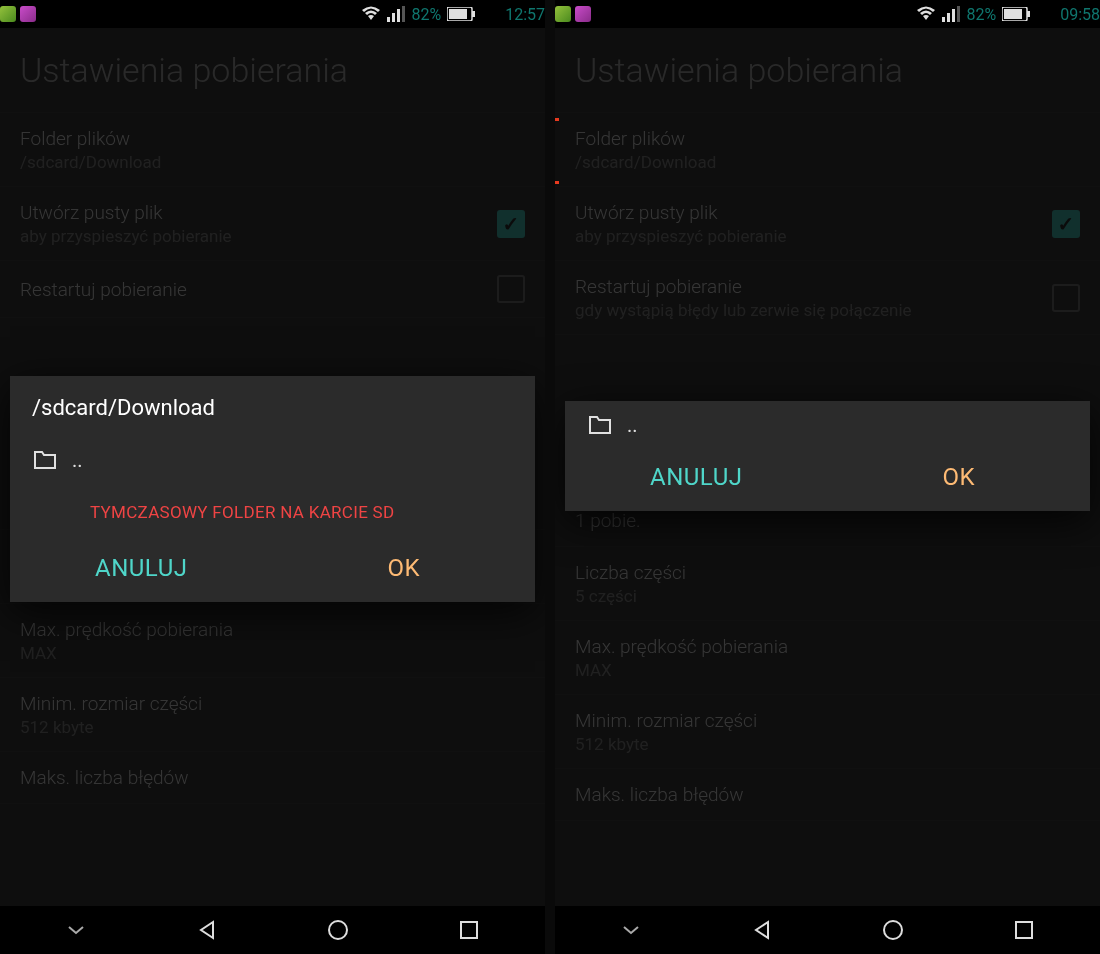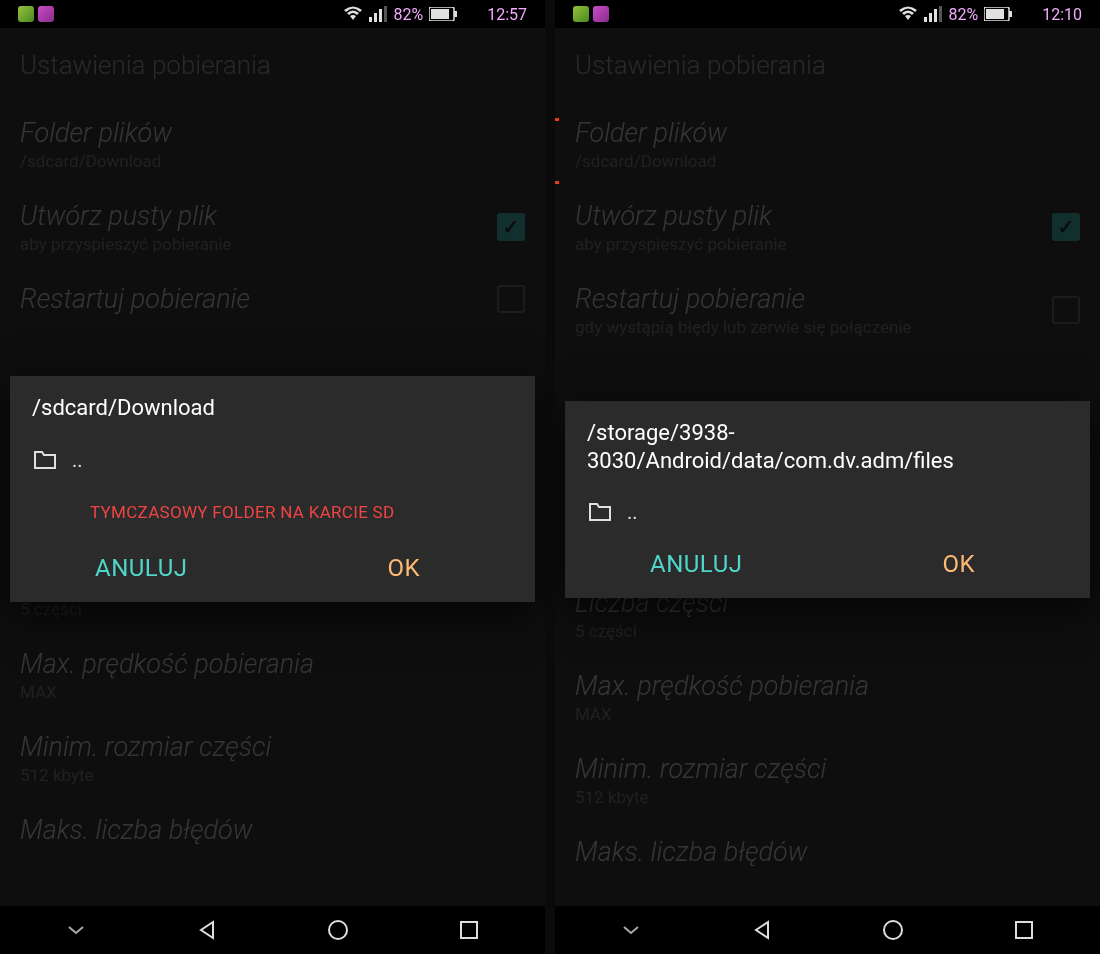--- a/index.html
+++ b/index.html
@@ -18,60 +18,59 @@
     position: relative;
     display: flex;
     flex-direction: column;
     overflow: hidden;
   }
   .status-bar {
     height: 28px;
     background: #000;
     display: flex;
     align-items: center;
-    padding: 0 18px;
+    padding: 0 0;
     font-size: 16px;
-    color: #f0abfc;
+    color: #0f766e;
   }
   .status-left { display: flex; gap: 4px; align-items: center; }
   .status-right { margin-left: auto; display: flex; gap: 6px; align-items: center; }
   .app-icon { width: 16px; height: 16px; border-radius: 3px; }
   .app-icon.green { background: linear-gradient(135deg,#94c13c,#4a8a1e); }
   .app-icon.purple { background: linear-gradient(135deg,#c94cc9,#8a2c8a); }
   .battery-pct { font-size: 16px; }
   .clock { font-size: 16px; margin-left: 24px; }
   .content {
     flex: 1;
     position: relative;
     overflow: hidden;
   }
   .dimmed {
     opacity: 0.4;
     filter: brightness(0.6);
   }
   .header {
     padding: 22px 20px;
-    font-size: 26px;
+    font-size: 34px;
     font-weight: 300;
     color: #8a8a8a;
     border-bottom: 1px solid #222;
   }
   .setting-row {
     padding: 14px 20px;
     border-bottom: 1px solid #222;
     display: flex;
     align-items: center;
     gap: 10px;
   }
   .setting-text { flex: 1; }
   .setting-title {
-    font-size: 27px;
+    font-size: 19px;
     font-weight: 300;
     color: #bdbdbd;
-    font-style: italic;
   }
   .setting-sub {
     font-size: 17px;
     color: #666;
     margin-top: 2px;
   }
   .checkbox {
     width: 28px;
     height: 28px;
     border: 2px solid #555;
@@ -308,21 +307,21 @@
           <rect x="5" y="7" width="3" height="9" fill="#e0e0e0"></rect>
           <rect x="10" y="3" width="3" height="13" fill="#e0e0e0"></rect>
           <rect x="15" y="0" width="3" height="16" fill="#555"></rect>
         </svg>
       <span class="battery-pct">82%</span>
       <svg width="28" height="14" viewBox="0 0 28 14">
           <rect x="0" y="0" width="25" height="14" rx="2" fill="none" stroke="#e0e0e0" stroke-width="1.5"></rect>
           <rect x="2" y="2" width="18" height="10" fill="#e0e0e0"></rect>
           <rect x="25" y="4" width="3" height="6" fill="#e0e0e0"></rect>
         </svg>
-      <span class="clock">12:10</span>
+      <span class="clock">09:58</span>
     </div>
   </div>
 
   <div class="content">
     <div class="dimmed">
       <div class="header">Ustawienia pobierania</div>
 
       <div class="setting-row">
         <div class="setting-text">
           <div class="setting-title">Folder plików</div>
@@ -368,21 +367,20 @@
         </div>
       </div>
       <div class="setting-row">
         <div class="setting-text">
           <div class="setting-title">Maks. liczba błędów</div>
         </div>
       </div>
     </div>
 
     <div class="dialog pos2">
-      <div class="dialog-title">/storage/3938-3030/Android/data/com.dv.adm/files</div>
       <div class="dialog-row">
         <svg class="folder-icon" viewBox="0 0 24 20">
             <path d="M2 2 h7 l2 3 h11 v13 h-20 z" fill="none" stroke="#e0e0e0" stroke-width="2"></path>
           </svg>
         <span class="dotdot">..</span>
       </div>
       <div class="dialog-buttons">
         <div class="dlg-btn cancel">ANULUJ</div>
         <div class="dlg-btn ok">OK</div>
       </div>

